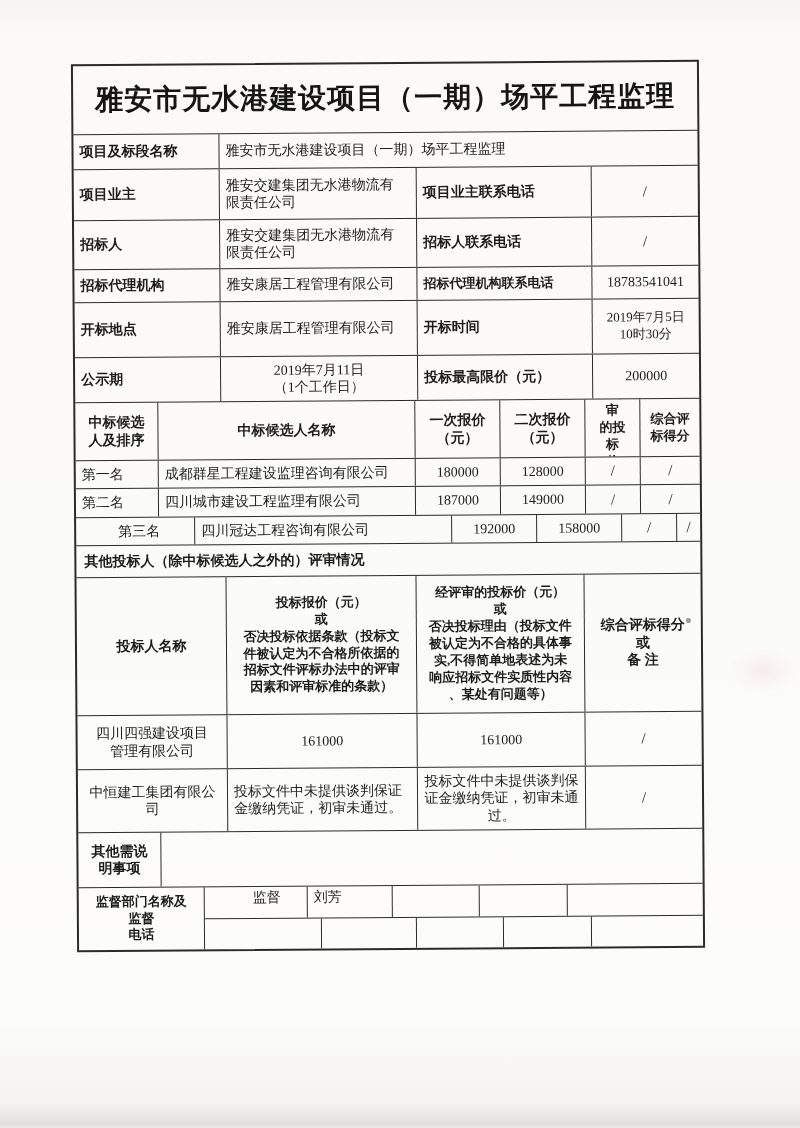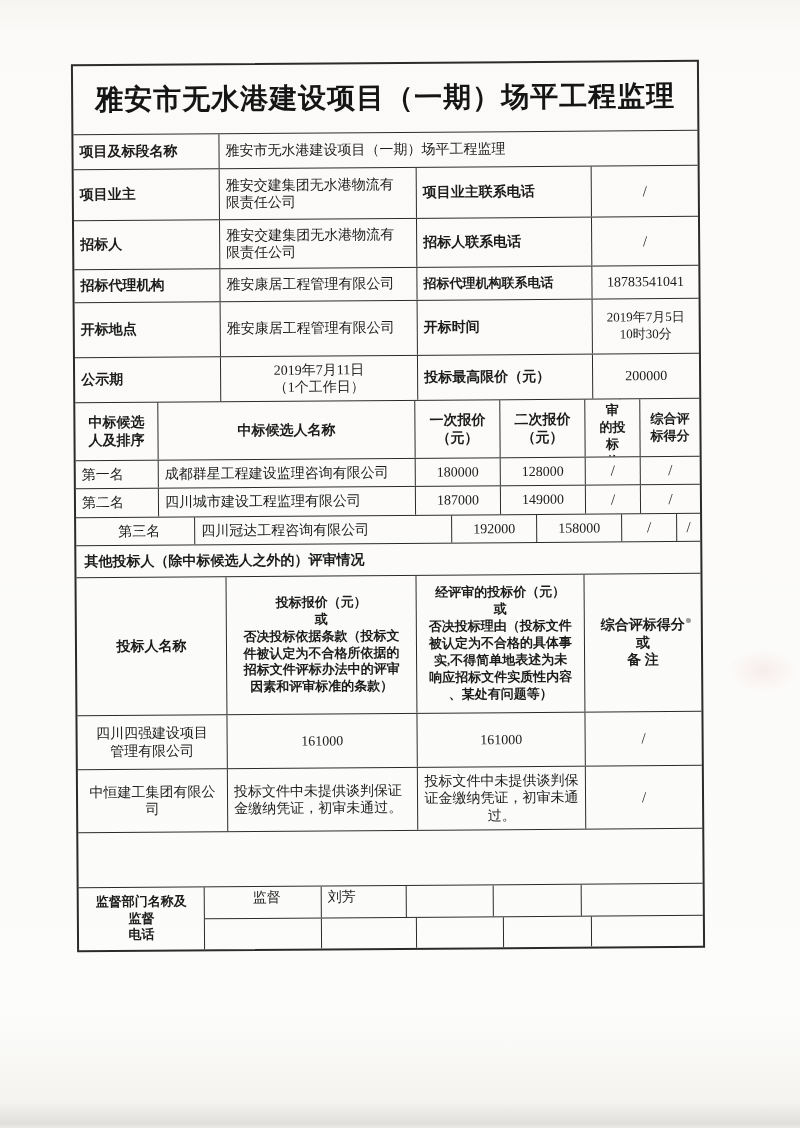--- a/index.html
+++ b/index.html
@@ -186,29 +186,31 @@
 司</div>
       <div class="cell" style="width:190px;">投标文件中未提供谈判保证
 金缴纳凭证，初审未通过。</div>
       <div class="cell ctr" style="width:168px;">投标文件中未提供谈判保
 证金缴纳凭证，初审未通
 过。</div>
       <div class="cell ctr slash">/</div>
     </div>
 
     <div class="row" style="height:55px;">
+      <div class="cell lab ctr" style="width:83px;">其他需说
+明事项</div>
       <div class="cell"></div>
     </div>
 
     <div class="row" style="height:62px;">
       <div class="cell lab ctr sm" style="width:126px;padding:2px 15px;">监督部门名称及监督
 电话</div>
       <div class="cell subgrid" style="padding:0;">
         <div class="subrow">
-          <div class="cell" style="width:117px;align-items:flex-start;padding-left:48px;">监督</div>
+          <div class="cell" style="width:103px;align-items:flex-start;padding-left:48px;">监督</div>
           <div class="cell" style="width:85px;align-items:flex-start;">刘芳</div>
           <div class="cell" style="width:87px;"></div>
           <div class="cell" style="width:88px;"></div>
           <div class="cell"></div>
         </div>
         <div class="subrow">
           <div class="cell" style="width:117px;"></div>
           <div class="cell" style="width:95px;"></div>
           <div class="cell" style="width:87px;"></div>
           <div class="cell" style="width:88px;"></div>

